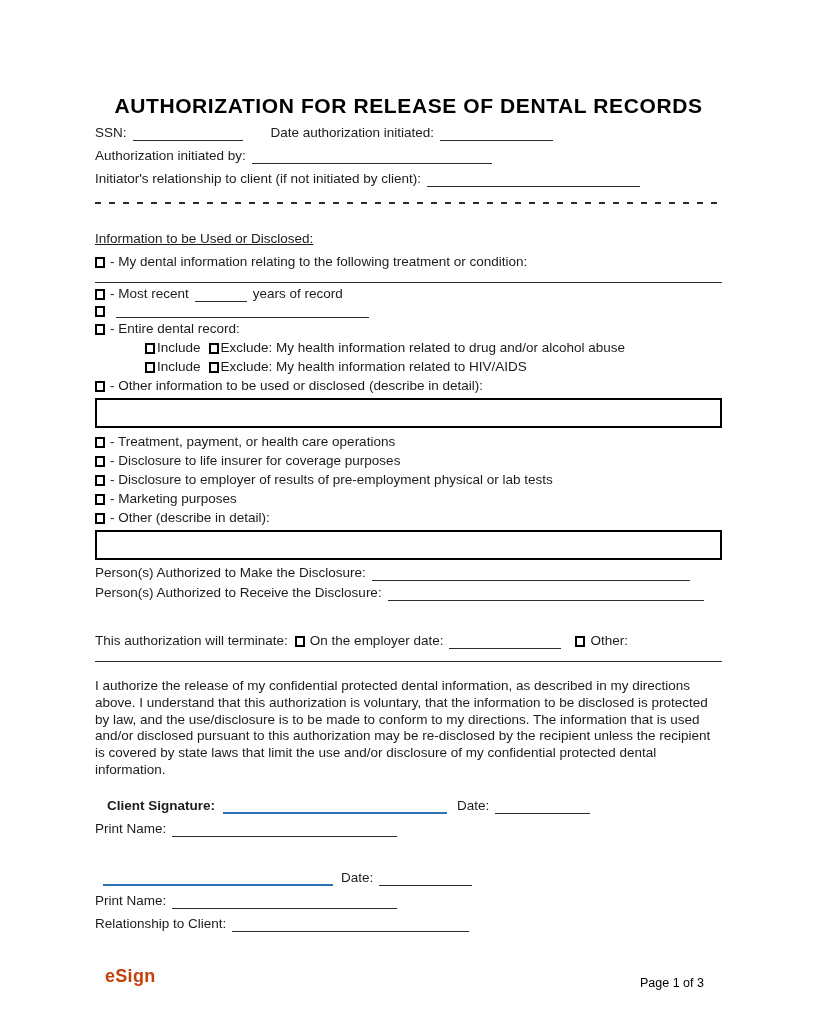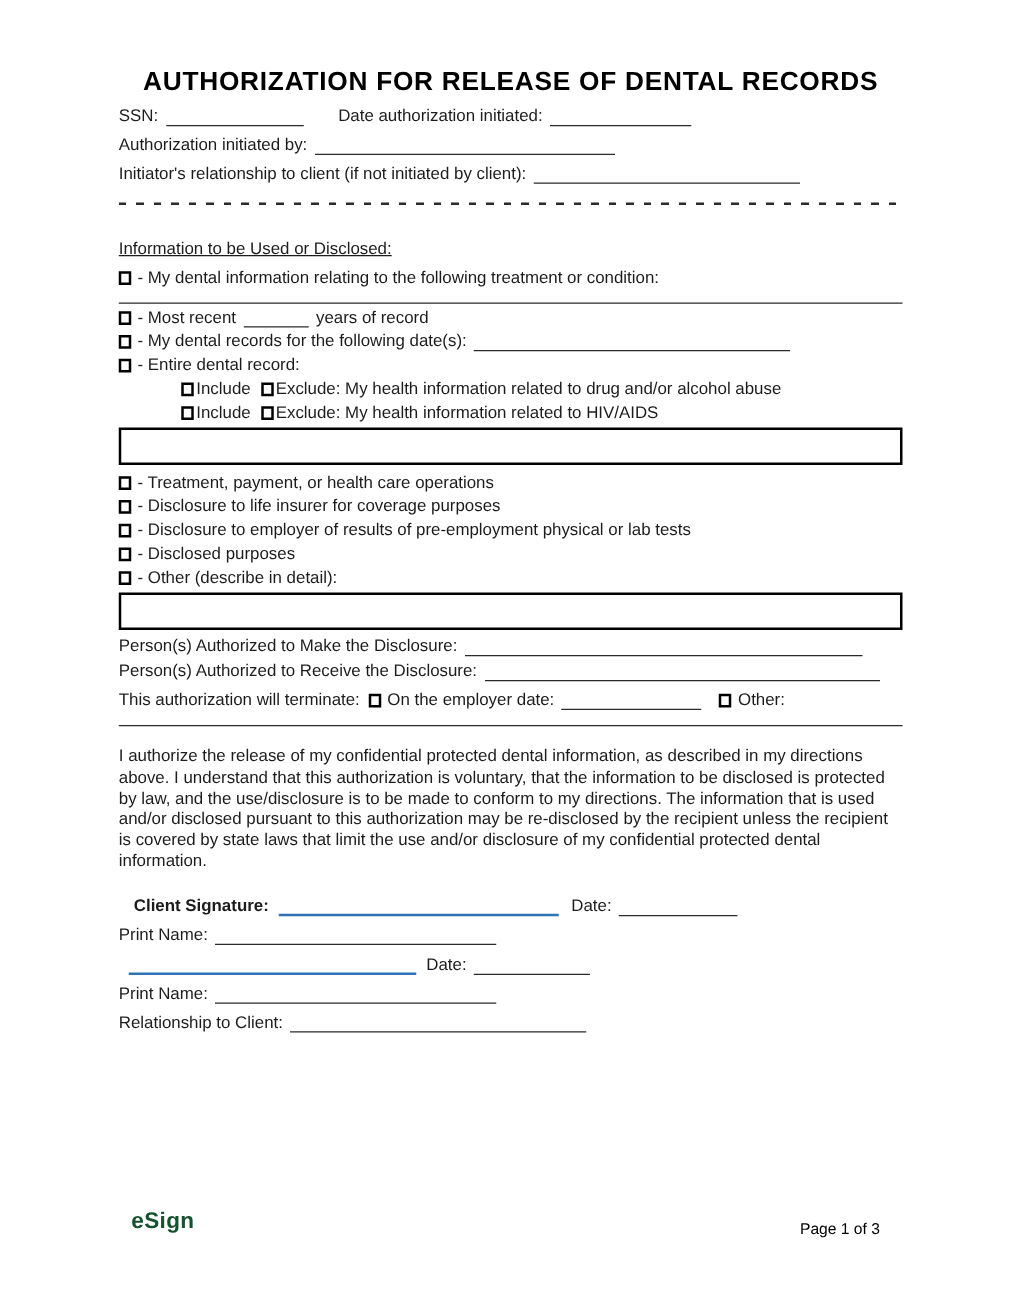--- a/index.html
+++ b/index.html
@@ -5,21 +5,21 @@
   * { margin:0; padding:0; box-sizing:border-box; }
   html,body { background:#ffffff; }
   body {
     width:816px; height:1034px; position:relative; overflow:hidden;
     font-family:"Liberation Sans", sans-serif;
     color:var(--ink, #1c1c1c);
     font-size:13.5px;
   }
   .page { position:absolute; left:95px; top:0; width:627px; }
   .title {
-    margin-top:54px; font-size:21px; font-weight:bold; letter-spacing:.6px;
+    margin-top:94px; font-size:21px; font-weight:bold; letter-spacing:.6px;
     text-align:center; color:#000; white-space:nowrap;
   }
   .row { display:flex; align-items:flex-end; line-height:17px; }
   .hdr { margin-top:6px; }
   .hdr-first { margin-top:20px; }
   .lbl { white-space:nowrap; }
   .blank {
     display:inline-block; height:13px; margin-left:6px;
     border-bottom:1.4px solid #2b2b2b;
   }
@@ -39,24 +39,24 @@
   .indent { margin-left:50px; }
   .fullline { border-bottom:1.4px solid #2b2b2b; height:11px; margin-top:2px; }
   .detailbox { border:2px solid #000; height:30px; margin-top:4px; background:#fff; }
   .para { margin-top:16px; line-height:16.8px; }
   .sigline {
     display:inline-block; height:13px; margin-left:8px;
     border-bottom:2.6px solid var(--sig-color, #2e74b5);
   }
   .bold { font-weight:bold; }
   .mt4 { margin-top:4px; } .mt6 { margin-top:6px; } .mt7 { margin-top:7px; }
-  .mt16 { margin-top:7px; } .mt18 { margin-top:18px;margin-left:12px; }
+  .mt16 { margin-top:32px; } .mt18 { margin-top:18px;margin-left:12px; }
   .footer-brand {
     position:absolute; left:105px; top:966px; font-size:18px; font-weight:bold;
-    color:#14532d; letter-spacing:.3px;
+    color:#c2410c; letter-spacing:.3px;
   }
   .footer-page { position:absolute; left:640px; top:976px; font-size:12.5px; color:#000; }
 </style>
 </head>
 <body>
 
 <div class="page">
 
   <div class="title">AUTHORIZATION FOR RELEASE OF DENTAL RECORDS</div>
 
@@ -91,21 +91,20 @@
 
   <div class="cbrow">
     <span class="cb"></span>
     <span>- Most recent</span>
     <span class="blank" style="width:52px"></span>
     <span style="margin-left:6px">years of record</span>
   </div>
 
   <div class="cbrow">
     <span class="cb"></span>
-    <span>- My dental records for the following date(s):</span>
     <span class="blank" style="width:253px"></span>
   </div>
 
   <div class="cbrow">
     <span class="cb"></span>
     <span>- Entire dental record:</span>
   </div>
 
   <div class="cbrow indent">
     <span class="cb tight"></span>
@@ -114,38 +113,42 @@
     <span>Exclude: My health information related to drug and/or alcohol abuse</span>
   </div>
 
   <div class="cbrow indent">
     <span class="cb tight"></span>
     <span>Include</span>
     <span class="cb tight" style="margin-left:8px"></span>
     <span>Exclude: My health information related to HIV/AIDS</span>
   </div>
 
+  <div class="cbrow">
+    <span class="cb"></span>
+    <span>- Other information to be used or disclosed (describe in detail):</span>
+  </div>
   <div class="detailbox"></div>
 
 
   <div class="cbrow mt6">
     <span class="cb"></span>
     <span>- Treatment, payment, or health care operations</span>
   </div>
   <div class="cbrow">
     <span class="cb"></span>
     <span>- Disclosure to life insurer for coverage purposes</span>
   </div>
   <div class="cbrow">
     <span class="cb"></span>
     <span>- Disclosure to employer of results of pre-employment physical or lab tests</span>
   </div>
   <div class="cbrow">
     <span class="cb"></span>
-    <span>- Disclosed purposes</span>
+    <span>- Marketing purposes</span>
   </div>
   <div class="cbrow">
     <span class="cb"></span>
     <span>- Other (describe in detail):</span>
   </div>
   <div class="detailbox"></div>
 
   <div class="row mt4">
     <span class="lbl">Person(s) Authorized to Make the Disclosure:</span>
     <span class="blank" style="width:318px"></span>

